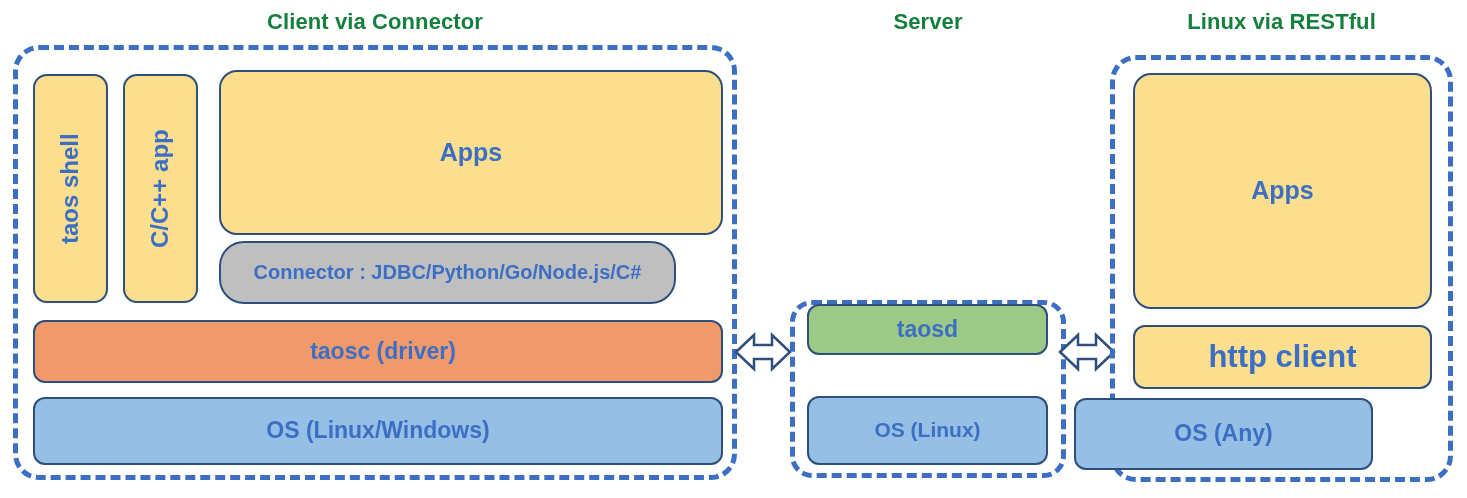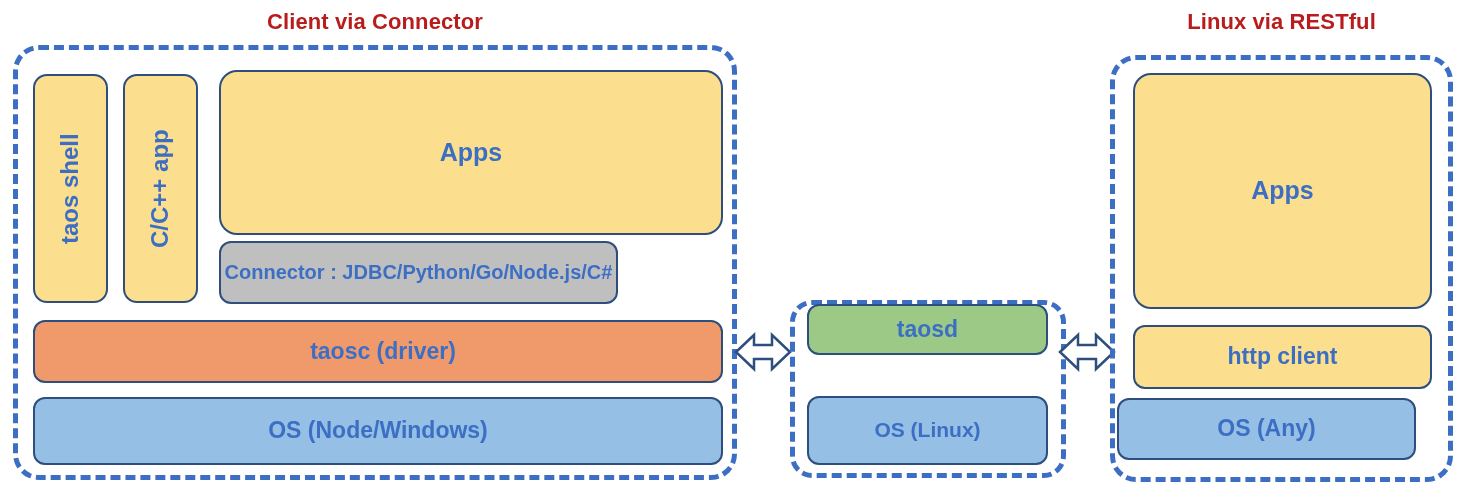--- a/index.html
+++ b/index.html
@@ -3,21 +3,21 @@
 <meta charset="utf-8">
 <style>
   html,body{margin:0;padding:0;background:#ffffff;}
   body{width:1467px;height:498px;position:relative;overflow:hidden;
        font-family:"Liberation Sans","DejaVu Sans",sans-serif;}
 
   .stage{position:absolute;left:0;top:0;width:1467px;height:498px;}
 
   
   .title{
-    position:absolute;color:#b91c1c;font-weight:bold;font-size:22px;
+    position:absolute;color:#15803d;font-weight:bold;font-size:22px;
     letter-spacing:.1px;text-align:center;white-space:nowrap;
   }
 
   
   .panel{
     position:absolute;
     border:5px dashed #3C6FC4;
     border-radius:26px;
     box-sizing:border-box;
     background:transparent;
@@ -50,36 +50,37 @@
   .arrow{position:absolute;}
   .arrow svg{display:block;}
 </style>
 </head>
 <body>
 
 <div class="stage">
 
   <div class="title" style="left:13px;top:9px;width:724px;">Client via Connector</div>
 
+  <div class="title" style="left:790px;top:9px;width:276px;">Server</div>
 
   <div class="title" style="left:1110px;top:9px;width:343px;">Linux via RESTful</div>
 
   <div class="panel" style="left:13px;top:45px;width:724px;height:435px;"></div>
 
   <div class="box yellow vert" style="left:33px;top:74px;width:75px;height:229px;font-size:24px;">taos shell</div>
 
   <div class="box yellow vert" style="left:123px;top:74px;width:75px;height:229px;font-size:24px;">C/C++ app</div>
 
   <div class="box yellow" style="left:219px;top:70px;width:504px;height:165px;font-size:25px;border-radius:18px;">Apps</div>
 
-  <div class="box gray" style="left:219px;top:241px;width:399px;height:63px;font-size:20px;">Connector : JDBC/Python/Go/Node.js/C#</div>
+  <div class="box gray" style="left:219px;top:241px;width:457px;height:63px;font-size:20px;border-radius:25px;">Connector : JDBC/Python/Go/Node.js/C#</div>
 
   <div class="box orange" style="left:33px;top:320px;width:690px;height:63px;font-size:23px;">taosc (driver)</div>
 
-  <div class="box blue" style="left:33px;top:397px;width:690px;height:68px;font-size:23px;">OS (Node/Windows)</div>
+  <div class="box blue" style="left:33px;top:397px;width:690px;height:68px;font-size:23px;">OS (Linux/Windows)</div>
 
   <div class="arrow" style="left:734px;top:330px;">
     <svg width="58" height="44" viewBox="0 0 58 44">
       <path d="M2 22 L20 5 L20 15 L38 15 L38 5 L56 22 L38 39 L38 29 L20 29 L20 39 Z" fill="#ffffff" stroke="#2E4E7E" stroke-width="2.5" stroke-linejoin="miter"></path>
     </svg>
   </div>
 
   <div class="panel" style="left:790px;top:300px;width:276px;height:178px;border-radius:22px;"></div>
 
   <div class="box green" style="left:807px;top:304px;width:241px;height:51px;font-size:23px;">taosd</div>
@@ -92,17 +93,17 @@
     </svg>
   </div>
 
   <div class="panel" style="left:1110px;top:55px;width:343px;height:427px;"></div>
 
   <div class="box yellow" style="left:1133px;top:73px;width:299px;height:236px;font-size:25px;border-radius:18px;
               flex-direction:column;">
     <span>Apps</span>
   </div>
 
-  <div class="box yellow" style="left:1133px;top:325px;width:299px;height:64px;font-size:23px;">http client</div>
+  <div class="box yellow" style="left:1133px;top:325px;width:299px;height:64px;font-size:31px;">http client</div>
 
-  <div class="box blue" style="left:1117px;top:398px;width:299px;height:62px;font-size:23px;">OS (Any)</div>
+  <div class="box blue" style="left:1074px;top:398px;width:299px;height:72px;font-size:23px;">OS (Any)</div>
 
 </div>
 
 </body></html>

